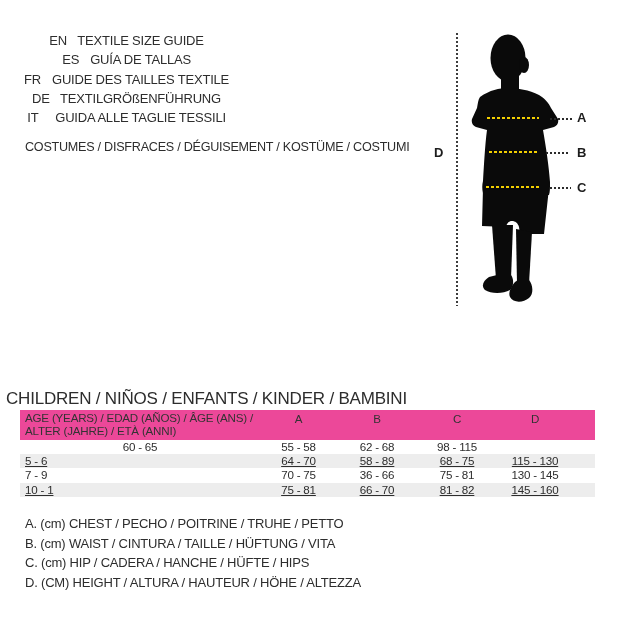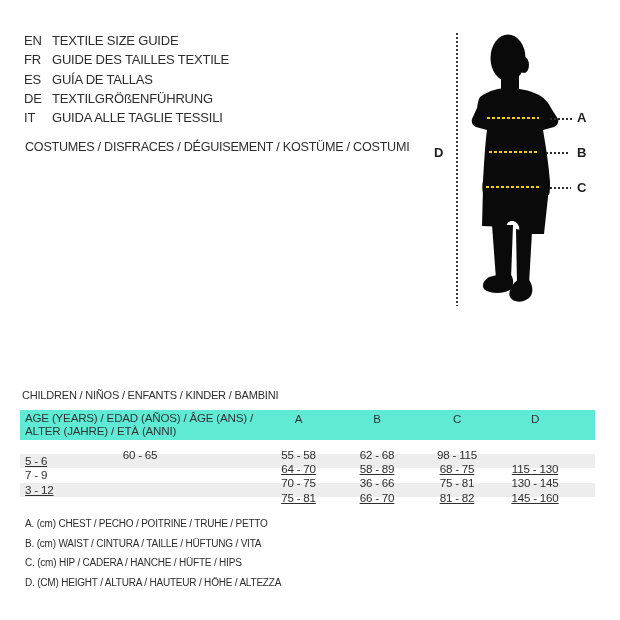--- a/index.html
+++ b/index.html
@@ -5,21 +5,21 @@
   html,body{margin:0;padding:0;}
   body{
     width:620px;height:620px;position:relative;overflow:hidden;
     background:#ffffff;color:#2d2d2d;
     font-family:"Liberation Sans", sans-serif;
     -webkit-font-smoothing:antialiased;
   }
 
   
   .lang-list{position:absolute;left:24px;top:31px;list-style:none;margin:0;padding:0;}
-  .lang-row{display:flex;height:19.3px;align-items:center;font-size:13px;letter-spacing:-0.2px;}
+  .lang-row{display:flex;height:19.3px;align-items:center;font-size:13px;letter-spacing:-0.2px;justify-content:center;}
   .lang-code{width:28px;flex:0 0 28px;}
   .lang-label{white-space:nowrap;}
 
   
   .category-line{position:absolute;left:25px;top:140px;font-size:12.6px;font-weight:normal;
     letter-spacing:-0.25px;white-space:nowrap;}
 
   
   .vline{position:absolute;left:456px;top:33px;width:2px;height:273px;
     background:repeating-linear-gradient(180deg,#3c3c3c 0 2px,transparent 2px 4px);}
@@ -34,54 +34,54 @@
   .y-c{left:486px;top:186px;width:54px;}
   .l-a{left:550px;top:118px;width:22px;}
   .l-b{left:546px;top:152px;width:24px;}
   .l-c{left:550px;top:187px;width:21px;}
   .lab-a{left:577px;top:110px;}
   .lab-b{left:577px;top:145px;}
   .lab-c{left:577px;top:180px;}
   .lab-d{left:434px;top:145px;}
 
   
-  .section-title{position:absolute;left:22px;top:389px;font-size:11px;letter-spacing:-0.2px;white-space:nowrap;}
+  .section-title{position:absolute;left:6px;top:389px;font-size:17px;letter-spacing:-0.2px;white-space:nowrap;}
 
   
   .size-table{position:absolute;left:20px;top:410px;width:575px;font-size:11.6px;letter-spacing:-0.2px;}
   .thead{display:grid;grid-template-columns:240px 77px 80px 80px 76px 1fr;
-    background:#5eead4;min-height:29px;color:#333;}
+    background:#ec4899;min-height:29px;color:#333;}
   .age-head{padding:2px 0 2px 5px;line-height:12.8px;}
   .col-letter{text-align:center;padding-top:2px;}
   .trow{display:grid;grid-template-columns:240px 77px 80px 80px 76px 1fr;
     height:14.4px;line-height:14.4px;}
   .trow.stripe{background:#ededed;text-decoration:underline;}
   .age-cell{padding-left:5px;white-space:nowrap;}
-  .val-cell{text-align:center;white-space:nowrap;margin-top:8px;}
+  .val-cell{text-align:center;white-space:nowrap;}
 
   
   .footnotes{position:absolute;left:25px;top:514px;list-style:none;margin:0;padding:0;
-    font-size:10px;letter-spacing:-0.2px;}
+    font-size:13px;letter-spacing:-0.2px;}
   .footnotes li{height:19.5px;display:flex;align-items:center;white-space:nowrap;}
 </style>
 </head>
 <body>
 
 <ul class="lang-list">
   <li class="lang-row">
     <span class="lang-code">EN</span>
     <span class="lang-label">TEXTILE SIZE GUIDE</span>
   </li>
   <li class="lang-row">
+    <span class="lang-code">ES</span>
+    <span class="lang-label">GUÍA DE TALLAS</span>
+  </li>
+  <li class="lang-row">
     <span class="lang-code">FR</span>
     <span class="lang-label">GUIDE DES TAILLES TEXTILE</span>
-  </li>
-  <li class="lang-row">
-    <span class="lang-code">ES</span>
-    <span class="lang-label">GUÍA DE TALLAS</span>
   </li>
   <li class="lang-row">
     <span class="lang-code">DE</span>
     <span class="lang-label">TEXTILGRÖßENFÜHRUNG</span>
   </li>
   <li class="lang-row">
     <span class="lang-code">IT</span>
     <span class="lang-label">GUIDA ALLE TAGLIE TESSILI</span>
   </li>
 </ul>
@@ -147,21 +147,21 @@
   </div>
   <div class="trow">
     <div class="age-cell">7 - 9</div>
     <div class="val-cell">70 - 75</div>
     <div class="val-cell">36 - 66</div>
     <div class="val-cell">75 - 81</div>
     <div class="val-cell">130 - 145</div>
     <div></div>
   </div>
   <div class="trow stripe">
-    <div class="age-cell">3 - 12</div>
+    <div class="age-cell">10 - 1</div>
     <div class="val-cell">75 - 81</div>
     <div class="val-cell">66 - 70</div>
     <div class="val-cell">81 - 82</div>
     <div class="val-cell">145 - 160</div>
     <div></div>
   </div>
 </div>
 
 <ul class="footnotes">
   <li>A. (cm) CHEST / PECHO / POITRINE / TRUHE / PETTO</li>

